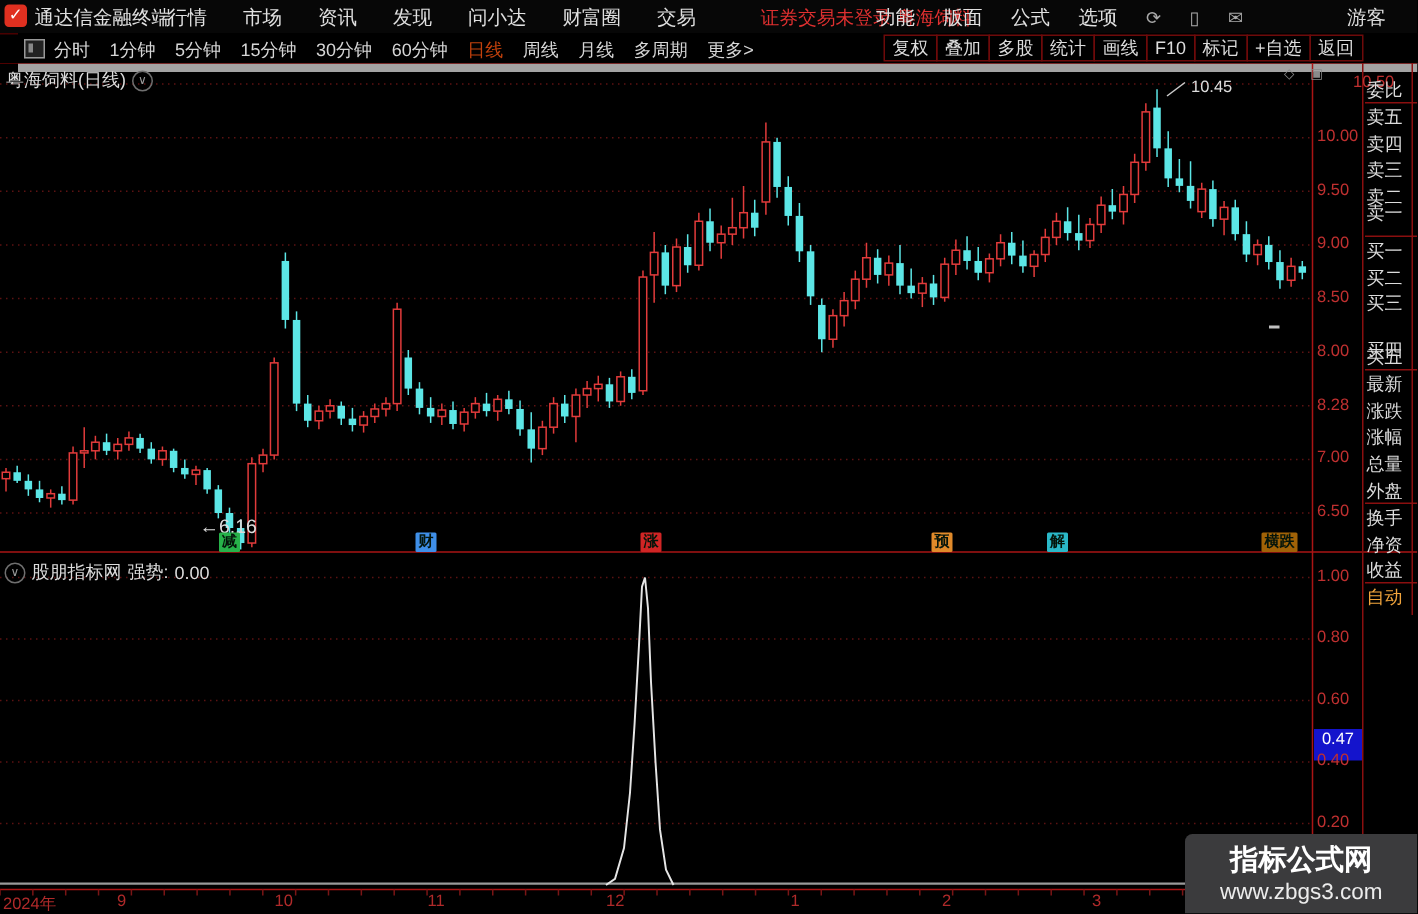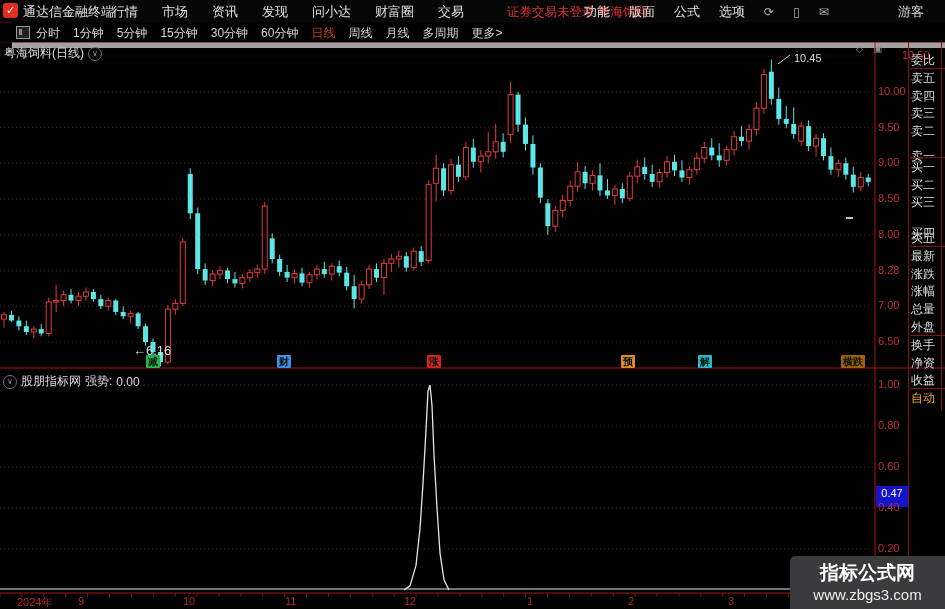--- a/index.html
+++ b/index.html
@@ -89,20 +89,31 @@
         <span class="period">1分钟</span>
         <span class="period">5分钟</span>
         <span class="period">15分钟</span>
         <span class="period">30分钟</span>
         <span class="period">60分钟</span>
         <span class="period active">日线</span>
         <span class="period">周线</span>
         <span class="period">月线</span>
         <span class="period">多周期</span>
         <span class="period">更多&gt;</span>
+      </div>
+    <div id="tools">
+        <span class="tool-btn">复权</span>
+        <span class="tool-btn">叠加</span>
+        <span class="tool-btn">多股</span>
+        <span class="tool-btn">统计</span>
+        <span class="tool-btn">画线</span>
+        <span class="tool-btn">F10</span>
+        <span class="tool-btn">标记</span>
+        <span class="tool-btn">+自选</span>
+        <span class="tool-btn">返回</span>
       </div>
   </div>
 
   <div id="chart-root">
     <svg id="plot" width="945" height="567">
         <line x1="0" y1="14" x2="875" y2="14" stroke="#5c1212" stroke-width="1" stroke-dasharray="1 3"></line>
         <line x1="0" y1="49.75" x2="875" y2="49.75" stroke="#5c1212" stroke-width="1" stroke-dasharray="1 3"></line>
         <line x1="0" y1="85.5" x2="875" y2="85.5" stroke="#5c1212" stroke-width="1" stroke-dasharray="1 3"></line>
         <line x1="0" y1="121.25" x2="875" y2="121.25" stroke="#5c1212" stroke-width="1" stroke-dasharray="1 3"></line>
         <line x1="0" y1="157" x2="875" y2="157" stroke="#5c1212" stroke-width="1" stroke-dasharray="1 3"></line>
@@ -450,21 +461,21 @@
         <div class="badge" style="left: 841px; background: #a16207;">横跌</div>
       </div>
 
     <div id="sidebar">
         <div class="sb-row" style="top: 10px;">委比</div>
         <div class="sb-sep" style="top: 25.8px;"></div>
         <div class="sb-row" style="top: 27.8px;">卖五</div>
         <div class="sb-row" style="top: 45.6px;">卖四</div>
         <div class="sb-row" style="top: 63.4px;">卖三</div>
         <div class="sb-row" style="top: 81.2px;">卖二</div>
-        <div class="sb-row" style="top: 106px;">卖一</div>
+        <div class="sb-row" style="top: 92px;">卖一</div>
         <div class="sb-sep" style="top: 114.8px;"></div>
         <div class="sb-row" style="top: 116.8px;">买一</div>
         <div class="sb-row" style="top: 134.6px;">买二</div>
         <div class="sb-row" style="top: 152.4px;">买三</div>
         <div class="sb-row" style="top: 183px;">买四</div>
         <div class="sb-row" style="top: 188px;">买五</div>
         <div class="sb-sep" style="top: 203.8px;"></div>
         <div class="sb-row" style="top: 205.8px;">最新</div>
         <div class="sb-row" style="top: 223.6px;">涨跌</div>
         <div class="sb-row" style="top: 241.4px;">涨幅</div>
@@ -472,21 +483,21 @@
         <div class="sb-row" style="top: 277px;">外盘</div>
         <div class="sb-sep" style="top: 292.8px;"></div>
         <div class="sb-row" style="top: 294.8px;">换手</div>
         <div class="sb-row" style="top: 312.6px;">净资</div>
         <div class="sb-row" style="top: 330.4px;">收益</div>
         <div class="sb-sep" style="top: 346.2px;"></div>
         <div class="sb-row" style="top: 348.2px; color: rgb(240, 164, 60);">自动</div>
       </div>
 
     <div id="timeline">
-        <span class="tl-label" style="left: 17px;">2024年</span>
+        <span class="tl-label" style="left: 2px;">2024年</span>
         <span class="tl-label" style="left: 78px;">9</span>
         <span class="tl-label" style="left: 183px;">10</span>
         <span class="tl-label" style="left: 285px;">11</span>
         <span class="tl-label" style="left: 404px;">12</span>
         <span class="tl-label" style="left: 527px;">1</span>
         <span class="tl-label" style="left: 628px;">2</span>
         <span class="tl-label" style="left: 728px;">3</span>
       </div>
 
     <div id="watermark">

